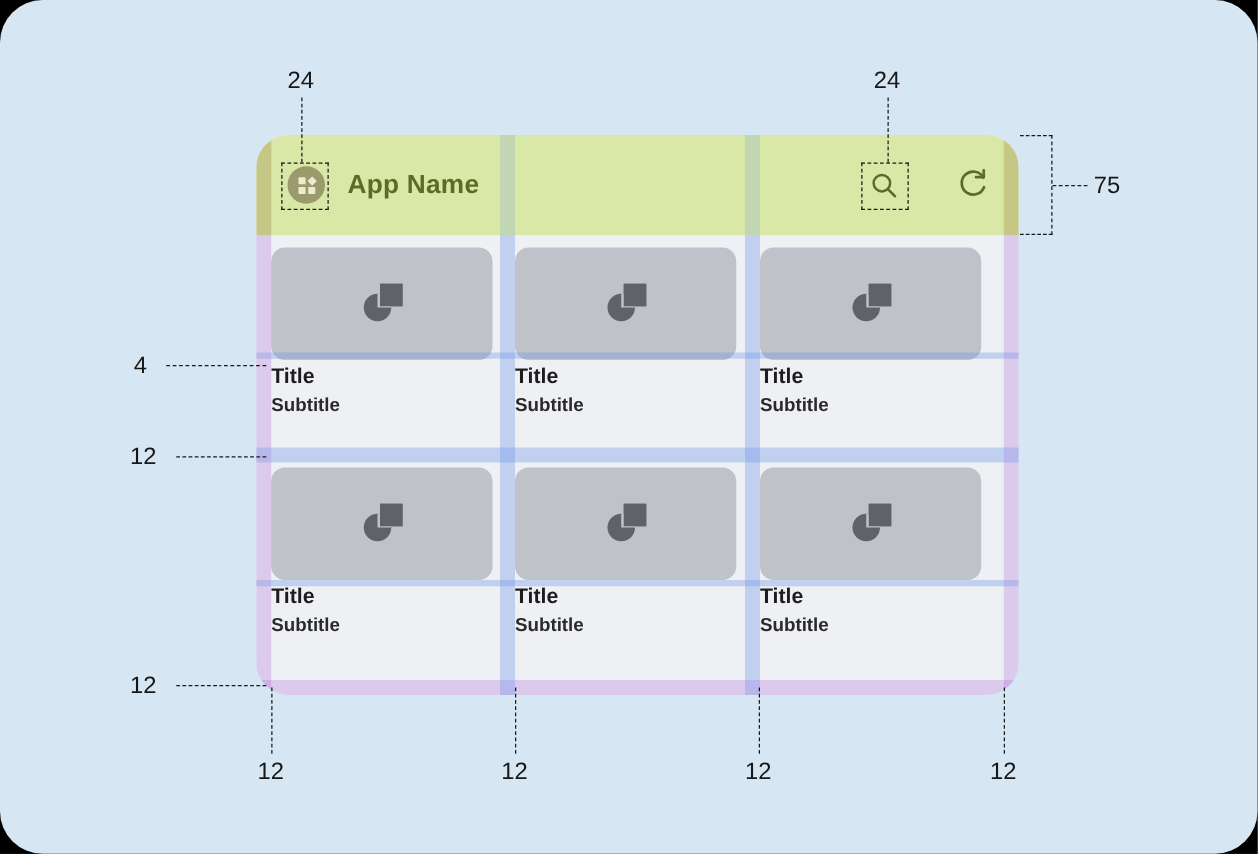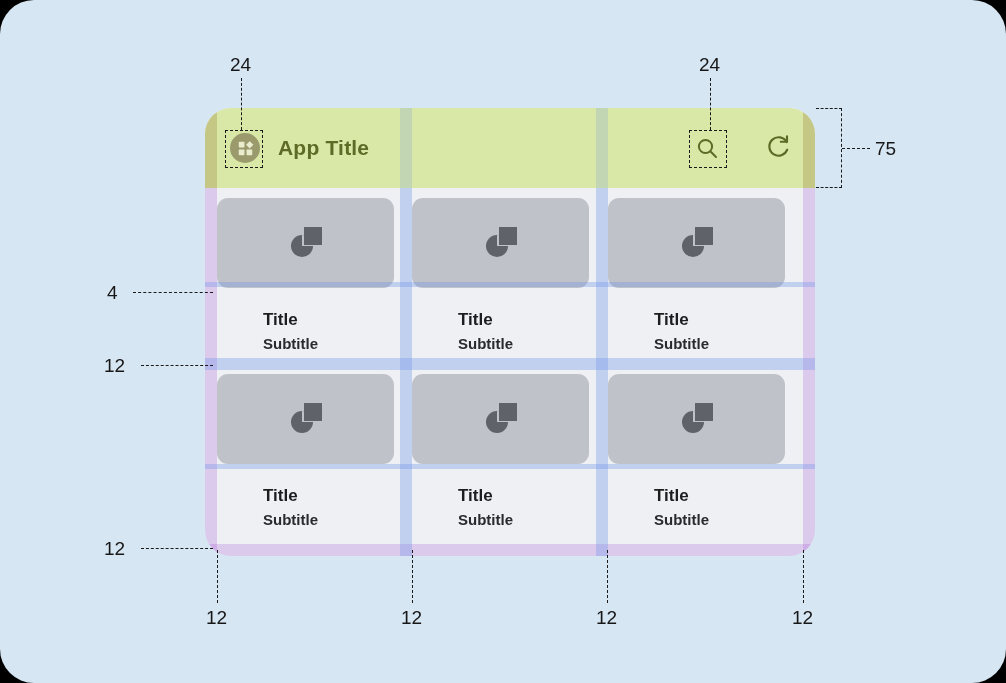--- a/index.html
+++ b/index.html
@@ -105,22 +105,21 @@
   .card-media {
     width: 177px;
     height: 90px;
     background: #bfc2c9;
     border-radius: 11px;
     display: flex;
     align-items: center;
     justify-content: center;
   }
   .card-text {
-    padding-top: 22px;
-    margin-left: 46px;
+    padding-top: 3px;
   }
   .card-title {
     font-size: 17px;
     font-weight: bold;
     color: #1d1d1f;
     line-height: 19px;
   }
   .card-subtitle {
     font-size: 15px;
     color: #2a2a2e;
@@ -173,21 +172,21 @@
         <div id="menu-badge">
           <svg width="17" height="17" viewBox="0 0 24 24" aria-hidden="true">
             <rect x="2.5" y="2.5" width="8" height="8" rx="1" fill="#e9eccd"></rect>
             <path d="M18 1.6 L23.2 6.8 L18 12 L12.8 6.8 Z" fill="#e9eccd"></path>
             <rect x="2.5" y="13.5" width="8" height="8" rx="1" fill="#e9eccd"></rect>
             <rect x="13.5" y="13.5" width="8" height="8" rx="1" fill="#e9eccd"></rect>
           </svg>
         </div>
       </div>
 
-      <div id="appbar-title">App Title</div>
+      <div id="appbar-title">App Name</div>
 
       <div id="search-icon-wrap" class="bar-icon">
         <svg width="24" height="24" viewBox="0 0 24 24" aria-hidden="true">
           <circle cx="10.5" cy="10.5" r="6.6" fill="none" stroke="#5d6b27" stroke-width="2"></circle>
           <line x1="15.3" y1="15.3" x2="21" y2="21" stroke="#5d6b27" stroke-width="2" stroke-linecap="round"></line>
         </svg>
       </div>
 
       <div id="refresh-icon-wrap" class="bar-icon">
         <svg width="26" height="26" viewBox="0 0 24 24" aria-hidden="true">

